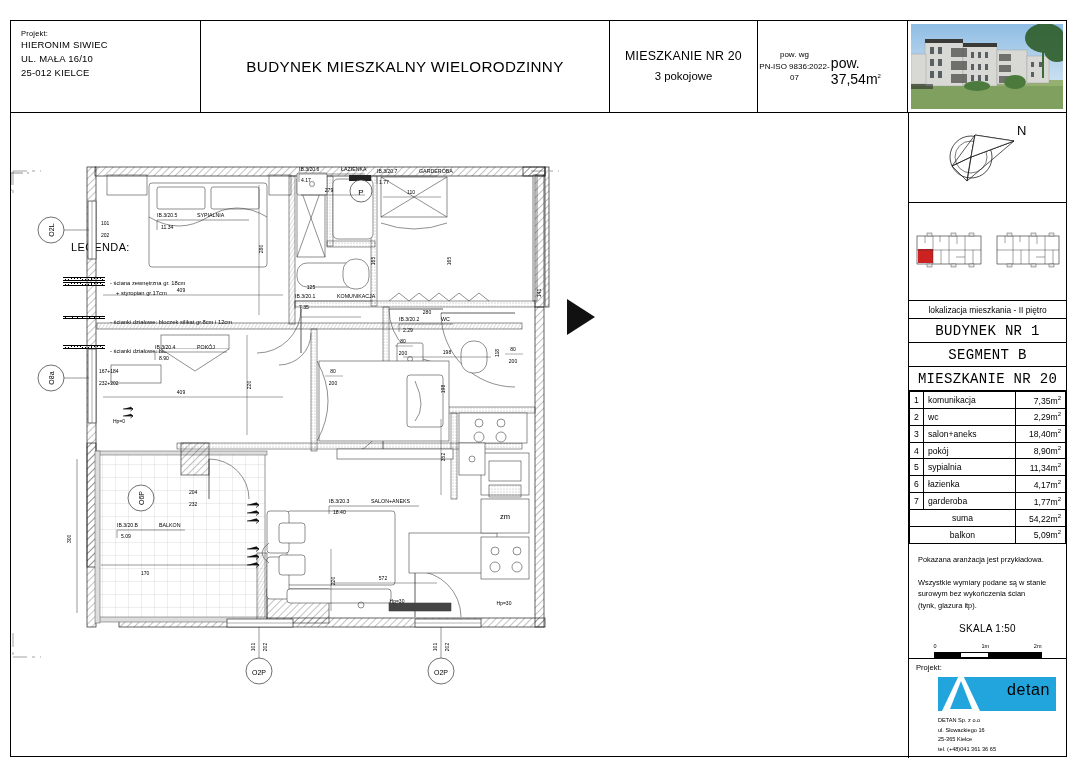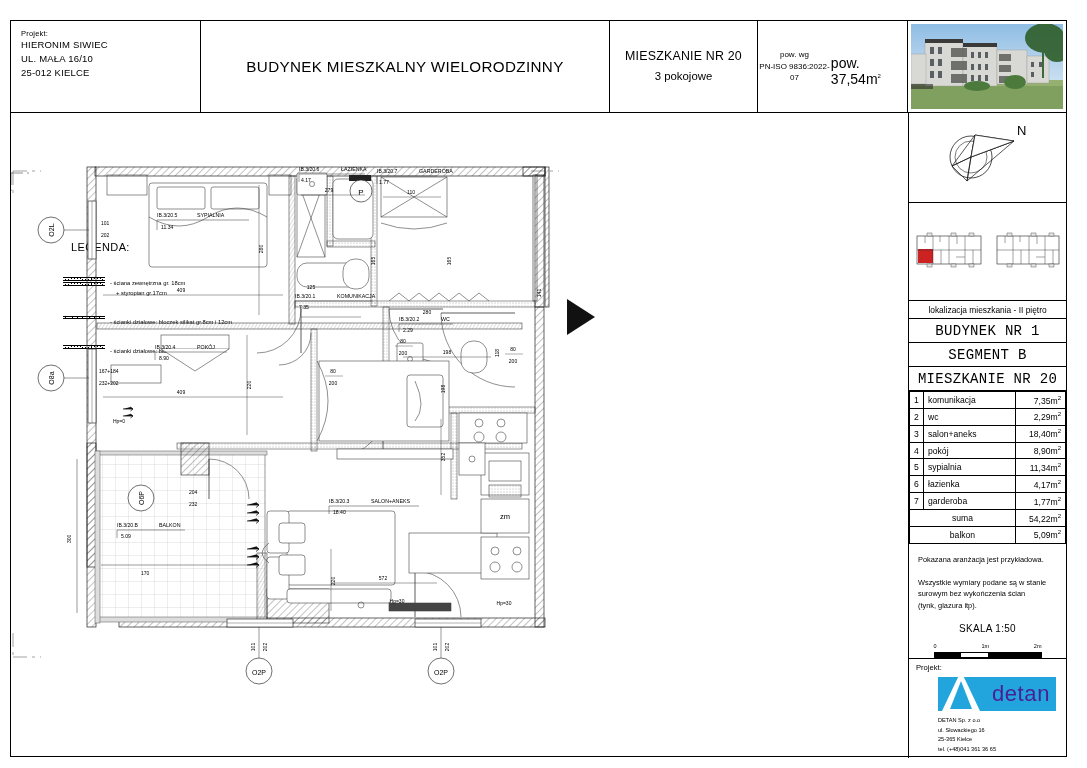--- a/index.html
+++ b/index.html
@@ -79,21 +79,21 @@
   .rc-notes .p1 { margin-bottom:11px; }
   .rc-scale { text-align:center; font-size:10px; margin-top:9px; letter-spacing:.3px; }
   .scalebar { margin:5px auto 0; width:108px; }
   .scalebar .ticks { display:flex; justify-content:space-between; font-size:5.5px; margin-bottom:1px; }
   .scalebar .bar { height:6px; border:1px solid #000; display:flex; }
   .scalebar .bar i { flex:1; }
   .scalebar .bar i.f { background:#000; }
   .rc-proj { border-top:1.4px solid #000; padding:4px 7px; height:96px; position:relative; }
   .rc-proj .lab { font-size:7.6px; }
   .logo { margin:5px 0 0 22px; width:118px; height:34px; background:#22a5dd; position:relative; }
-  .logo .wm { position:absolute; right:6px; top:4px; color:#4c1d95; font-size:22px; letter-spacing:.6px; }
+  .logo .wm { position:absolute; right:6px; top:4px; color:#000000; font-size:16px; letter-spacing:.6px; }
   .logo .tri { position:absolute; left:4px; top:-6px; width:0;height:0;
      border-left:19px solid transparent; border-right:19px solid transparent; border-bottom:40px solid #fff; }
   .logo .tri2 { position:absolute; left:12px; top:4px; width:0;height:0;
      border-left:11px solid transparent; border-right:11px solid transparent; border-bottom:28px solid #22a5dd; }
   .addr { margin-top:5px; margin-left:22px; font-size:5.6px; line-height:1.75; }
 
   
   .legend { position:absolute; left:52px; top:220px; width:250px; }
   .legend h4 { font-size:11px; font-weight:normal; margin:0 0 24px 8px; letter-spacing:.4px; }
   .lg-row { display:flex; align-items:flex-start; margin-bottom:18px; }

